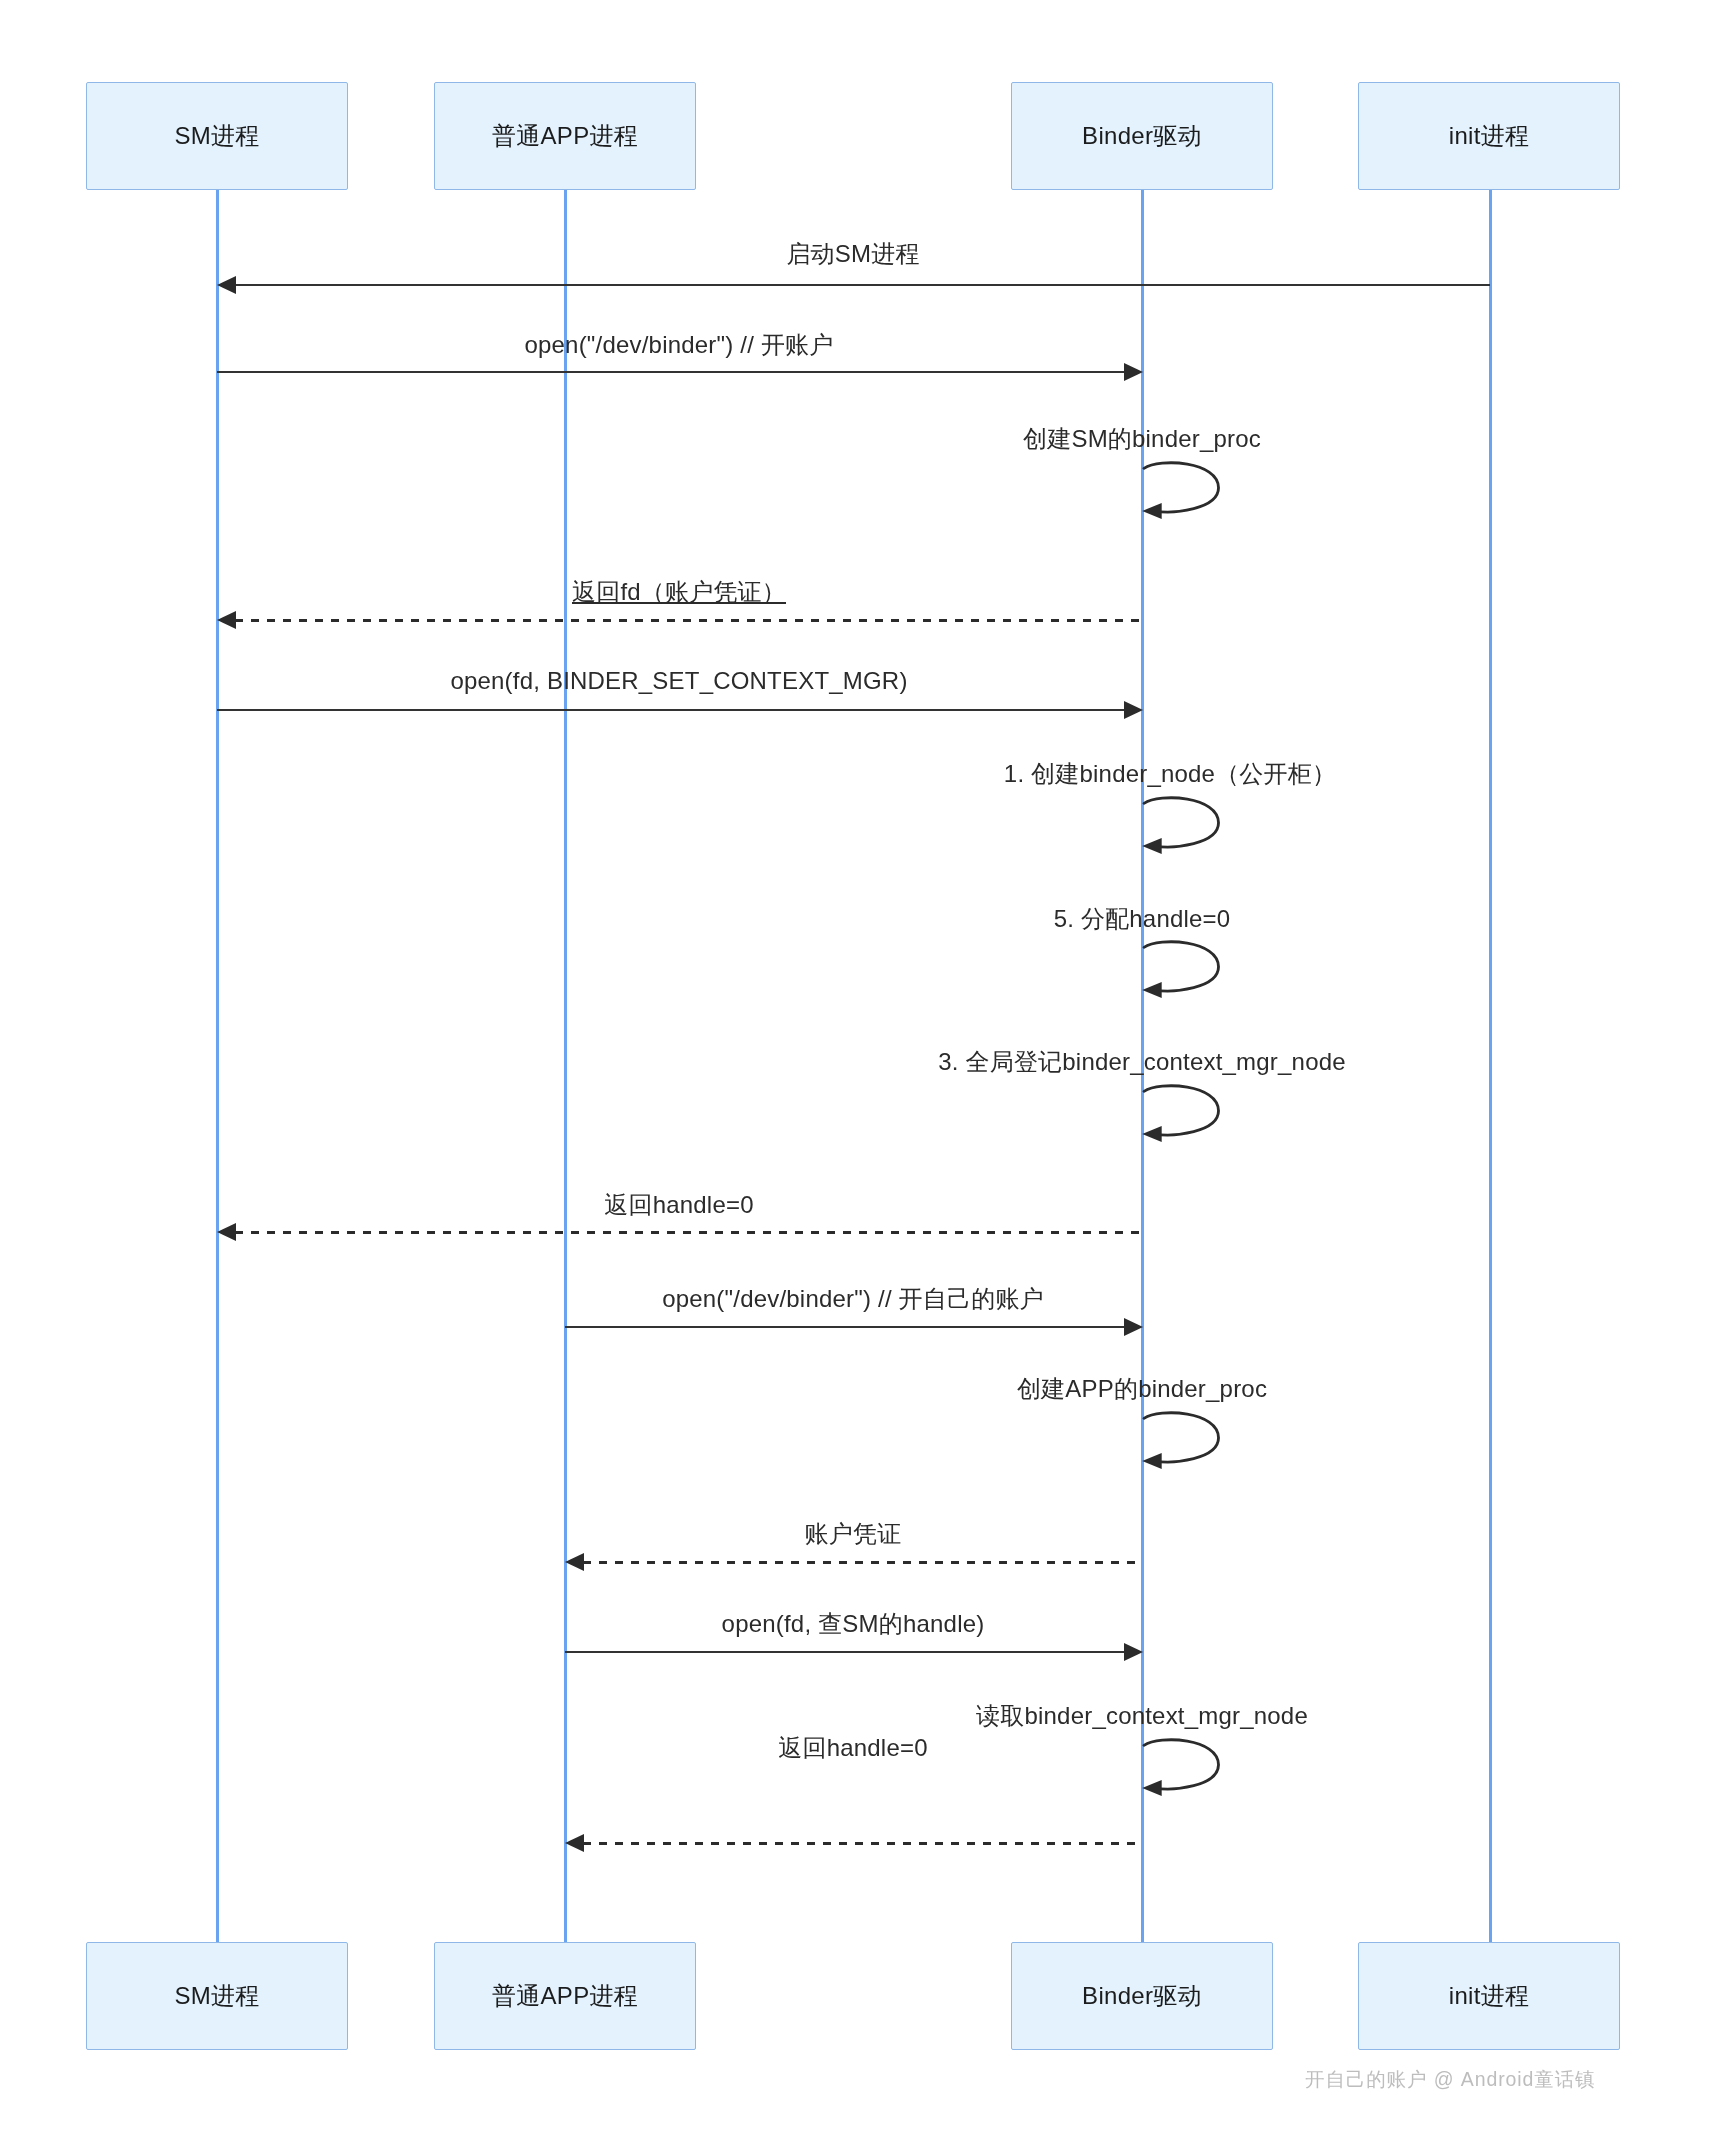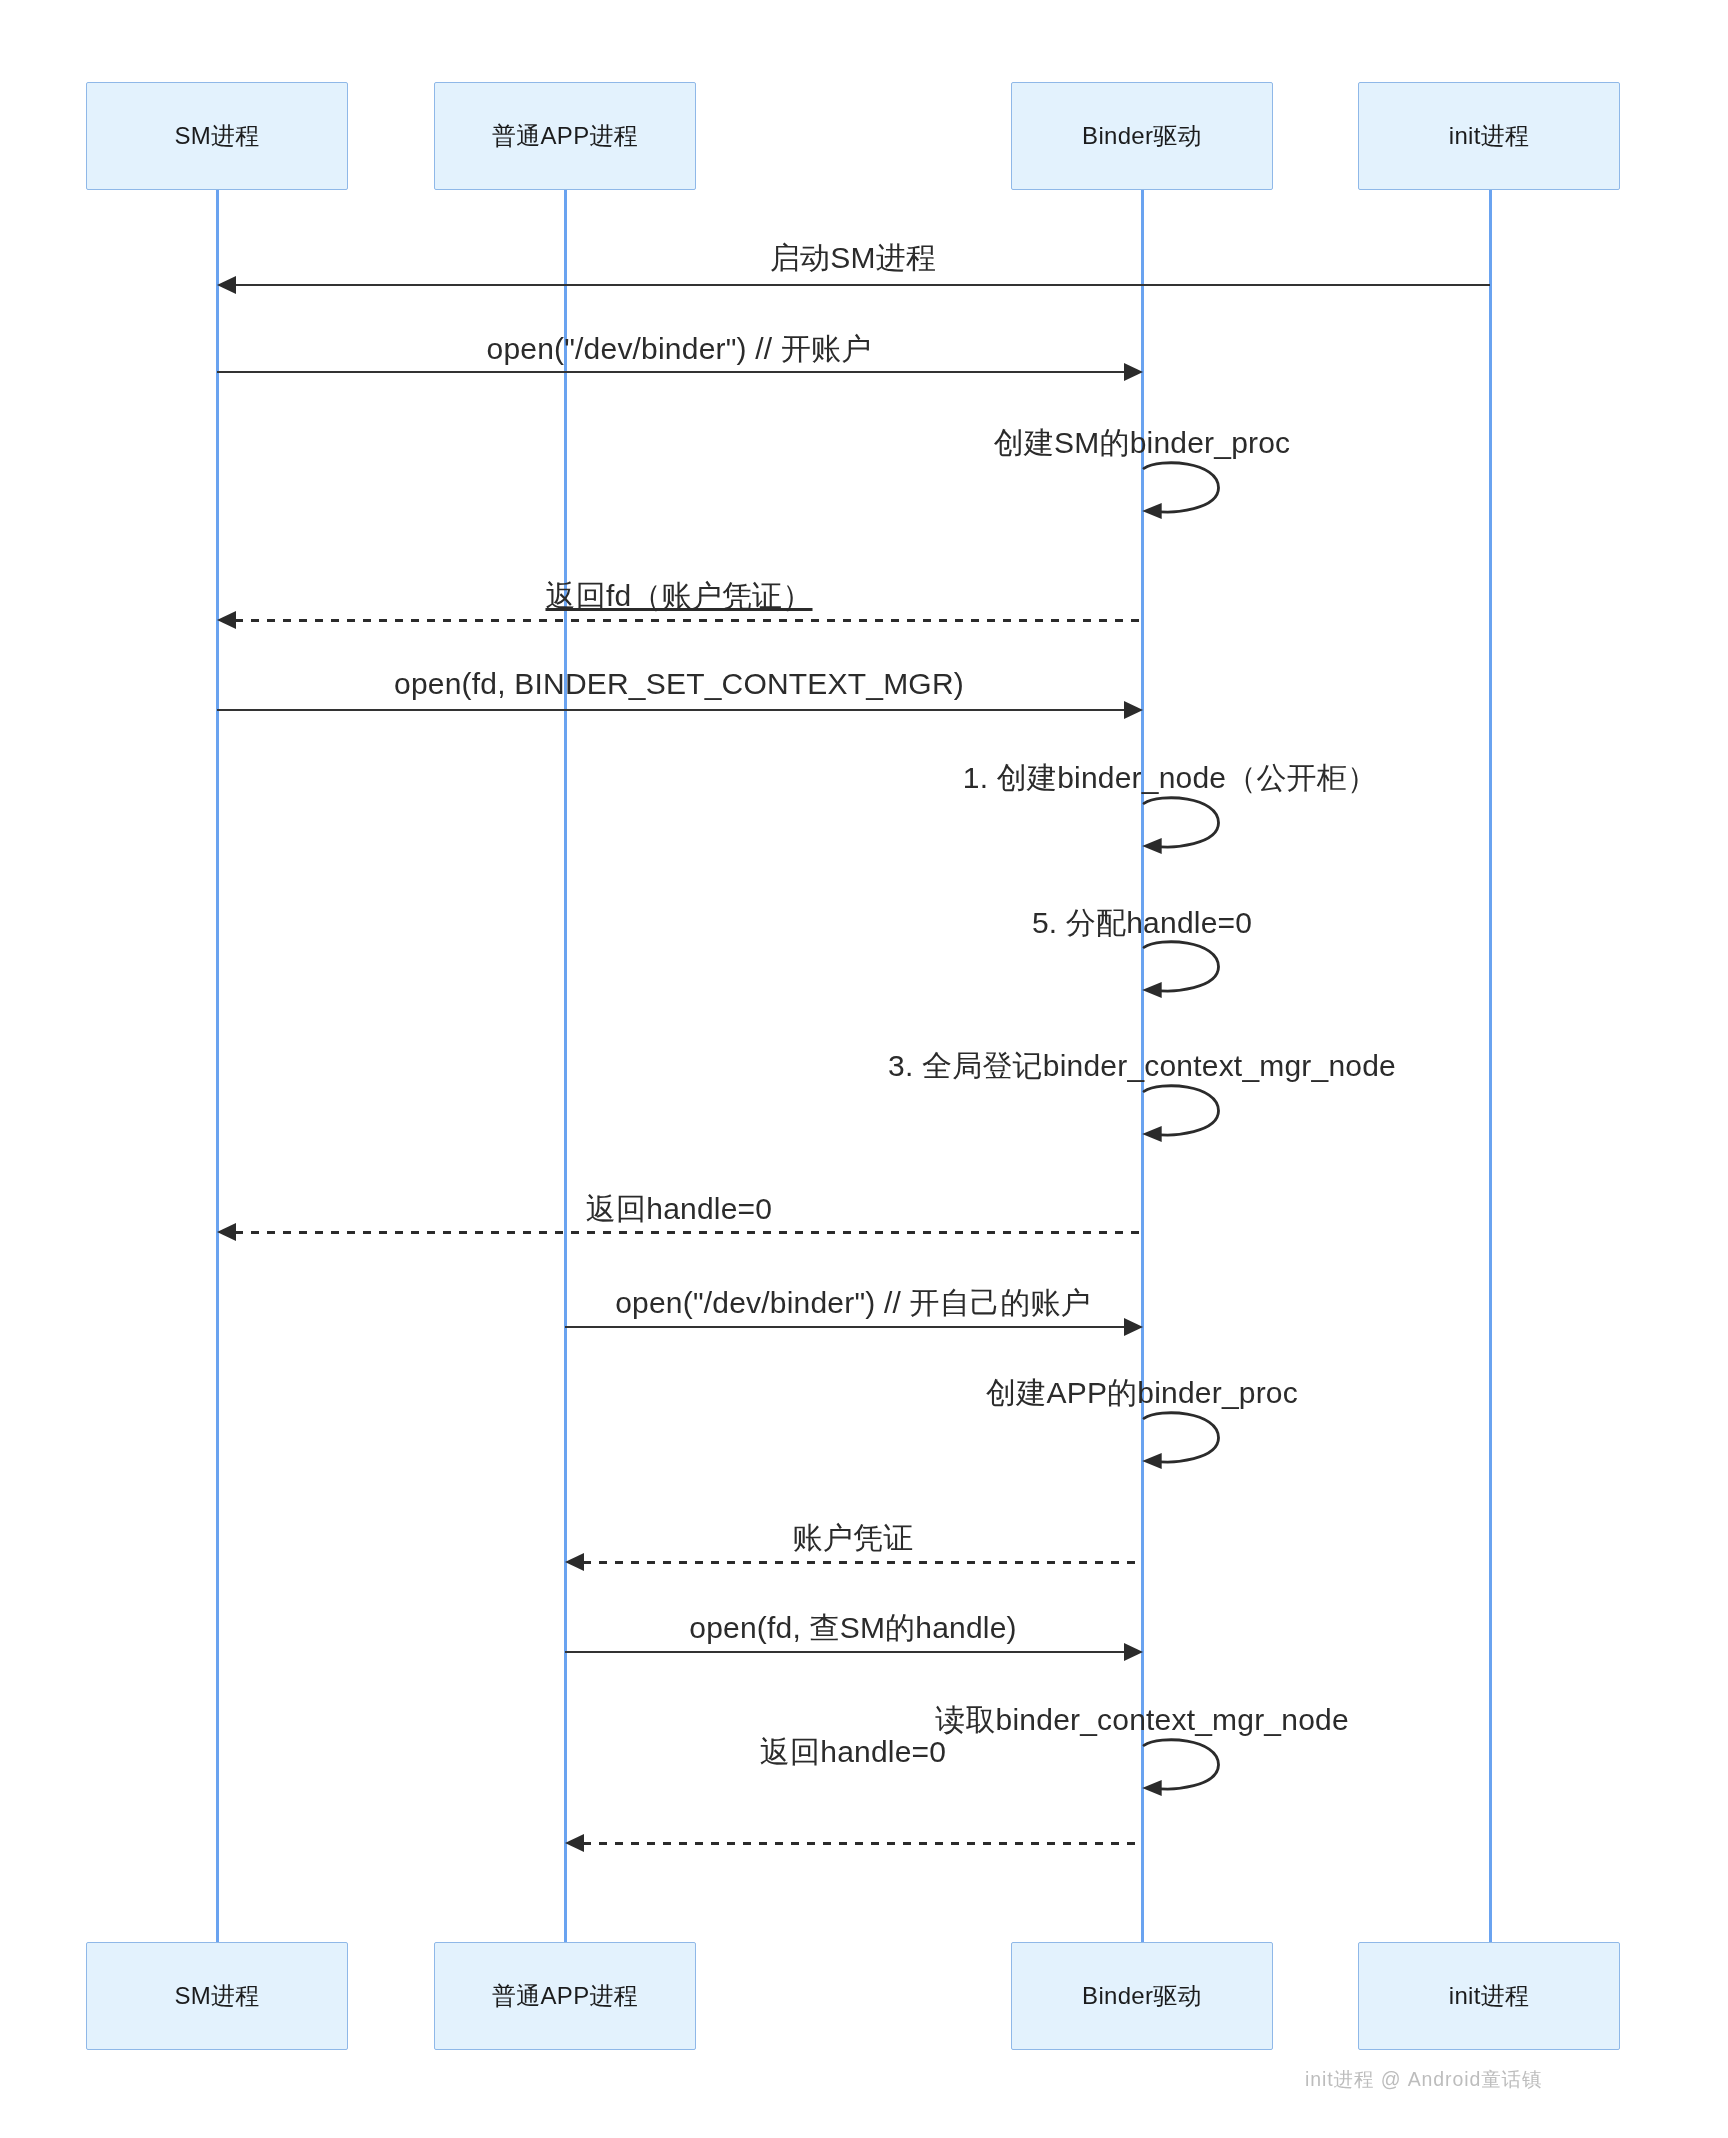--- a/index.html
+++ b/index.html
@@ -31,21 +31,21 @@
   }
   
   .lifeline{
     position:absolute;
     width:2.7px;
     background:#6aa3f0;
   }
   
   .msg-label{
     position:absolute;
-    font-size:30px;
+    font-size:24px;
     color:#2b2b2b;
     white-space:nowrap;
     text-align:right;
     transform:translateX(-50%);
     letter-spacing:0.2px;
   }
   .msg-line{
     position:absolute;
     height:0;
     border-top:2.7px solid #333333;
@@ -185,15 +185,15 @@
       <div class="actor-box" style="left: 434px; top: 1942px; width: 262px; height: 108px;">
         <span>普通APP进程</span>
       </div>
       <div class="actor-box" style="left: 1011px; top: 1942px; width: 262px; height: 108px;">
         <span>Binder驱动</span>
       </div>
       <div class="actor-box" style="left: 1358px; top: 1942px; width: 262px; height: 108px;">
         <span>init进程</span>
       </div>
     </div>
-  <div class="watermark" style="left: 1305px; top: 2066px;">init进程 @ Android童话镇</div>
+  <div class="watermark" style="left: 1305px; top: 2066px;">开自己的账户 @ Android童话镇</div>
 </div>
 
 
 </body></html>

